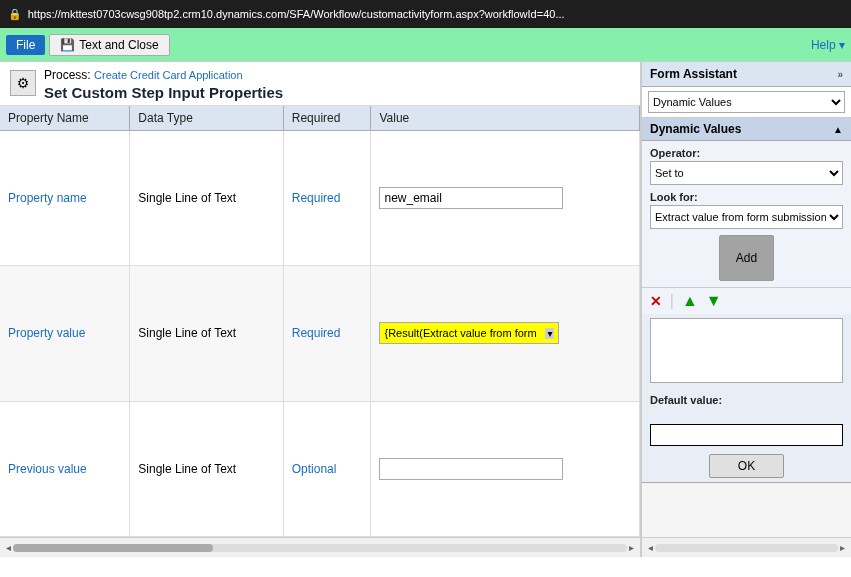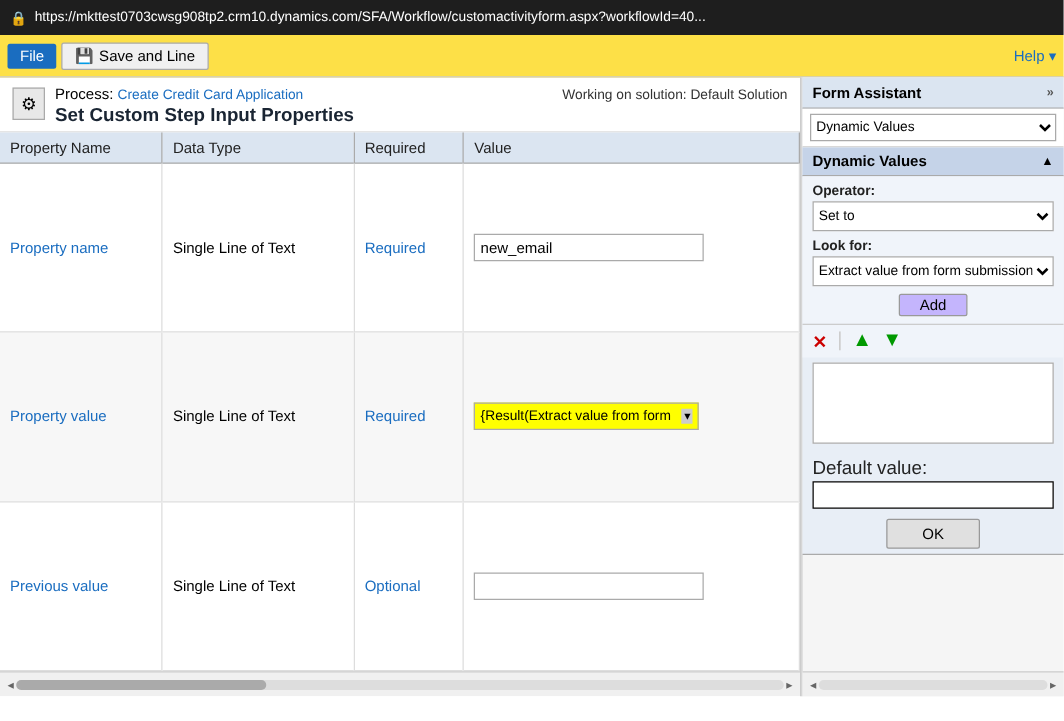--- a/index.html
+++ b/index.html
@@ -13,21 +13,21 @@
       display: flex;
       align-items: center;
       padding: 0 8px;
       font-size: 11px;
     }
     #titlebar .lock-icon { margin-right: 6px; color: #aaa; }
     #titlebar .url { flex: 1; }
 
     
     #toolbar {
-      background: #fde047;
+      background: #86efac;
       border-bottom: 1px solid #ccc;
       height: 34px;
       display: flex;
       align-items: center;
       padding: 0 6px;
       justify-content: space-between;
     }
     .toolbar-left { display: flex; align-items: center; gap: 4px; }
     .file-btn {
       background: #1a6dc0;
@@ -249,23 +249,23 @@
     }
     .dv-select-full {
       width: 100%;
       height: 24px;
       font-size: 11px;
       border: 1px solid #aaa;
       background: #fff;
     }
 
     .add-btn {
-      background: #c4b5fd;
+      background: #a3a3a3;
       border: 1px solid #999;
-      padding: 1px 16px;
+      padding: 15px 16px;
       font-size: 12px;
       cursor: pointer;
       border-radius: 2px;
       display: block;
       margin: 0 auto;
     }
 
     .dv-action-row {
       display: flex;
       align-items: center;
@@ -285,23 +285,23 @@
       height: 65px;
       width: calc(100% - 16px);
       resize: none;
       font-size: 11px;
     }
 
     .default-value-section {
       padding: 4px 8px 2px 8px;
     }
     .default-value-label {
-      font-weight: normal;
-      font-size: 15px;
-      margin-bottom: 2px;
+      font-weight: bold;
+      font-size: 11px;
+      margin-bottom: 18px;
       color: #222;
     }
     .default-value-input {
       width: 100%;
       height: 22px;
       border: 1px solid #000;
       font-size: 11px;
       padding: 2px 4px;
       background: #fff;
     }
@@ -339,21 +339,21 @@
 <div id="titlebar">
   <span class="lock-icon">🔒</span>
   <span class="url">https://mkttest0703cwsg908tp2.crm10.dynamics.com/SFA/Workflow/customactivityform.aspx?workflowId=40...</span>
 </div>
 
 <div id="toolbar">
   <div class="toolbar-left">
     <button class="file-btn">File</button>
     <button class="save-close-btn">
       <span>💾</span>
-      <span>Save and Line</span>
+      <span>Text and Close</span>
     </button>
   </div>
   <div class="toolbar-right">
     <span>Help ▾</span>
   </div>
 </div>
 
 <div id="main">
 
   <div id="left-panel">
@@ -362,21 +362,20 @@
       <div class="process-info">
         <div class="gear-icon-box">⚙</div>
         <div class="process-text">
           <div>
             <span>Process:</span>
             <span class="process-link">Create Credit Card Application</span>
           </div>
           <div class="step-title">Set Custom Step Input Properties</div>
         </div>
       </div>
-      <div class="working-on">Working on solution: Default Solution</div>
     </div>
 
     <table id="prop-table">
       <thead>
         <tr>
           <th>Property Name</th>
           <th>Data Type</th>
           <th>Required</th>
           <th>Value</th>
         </tr>

